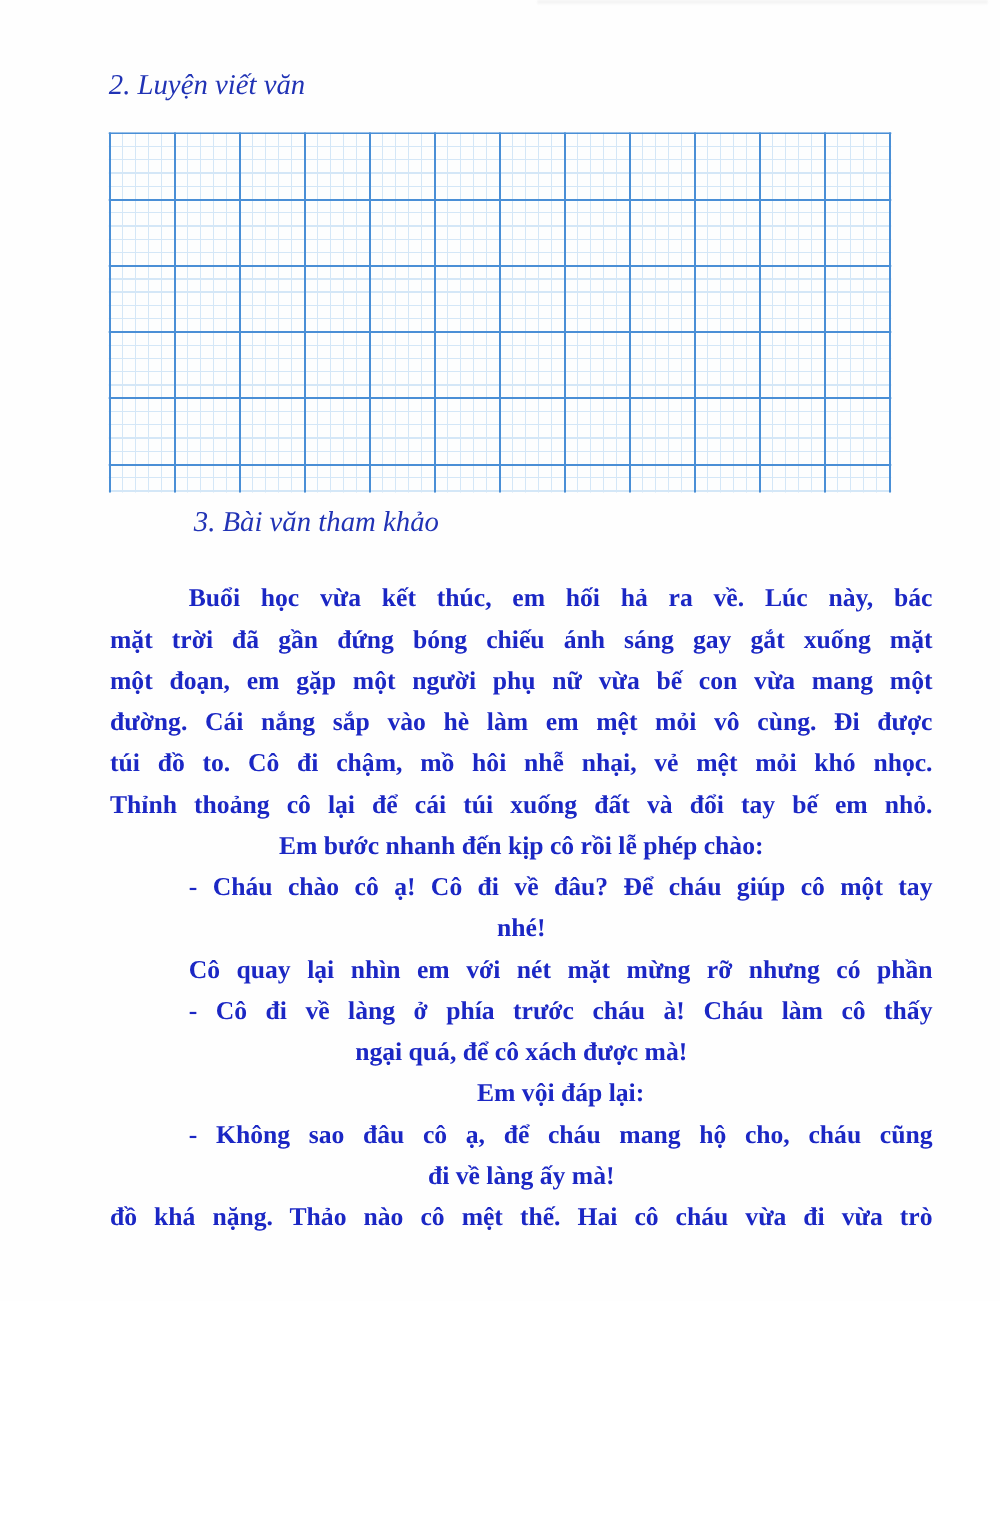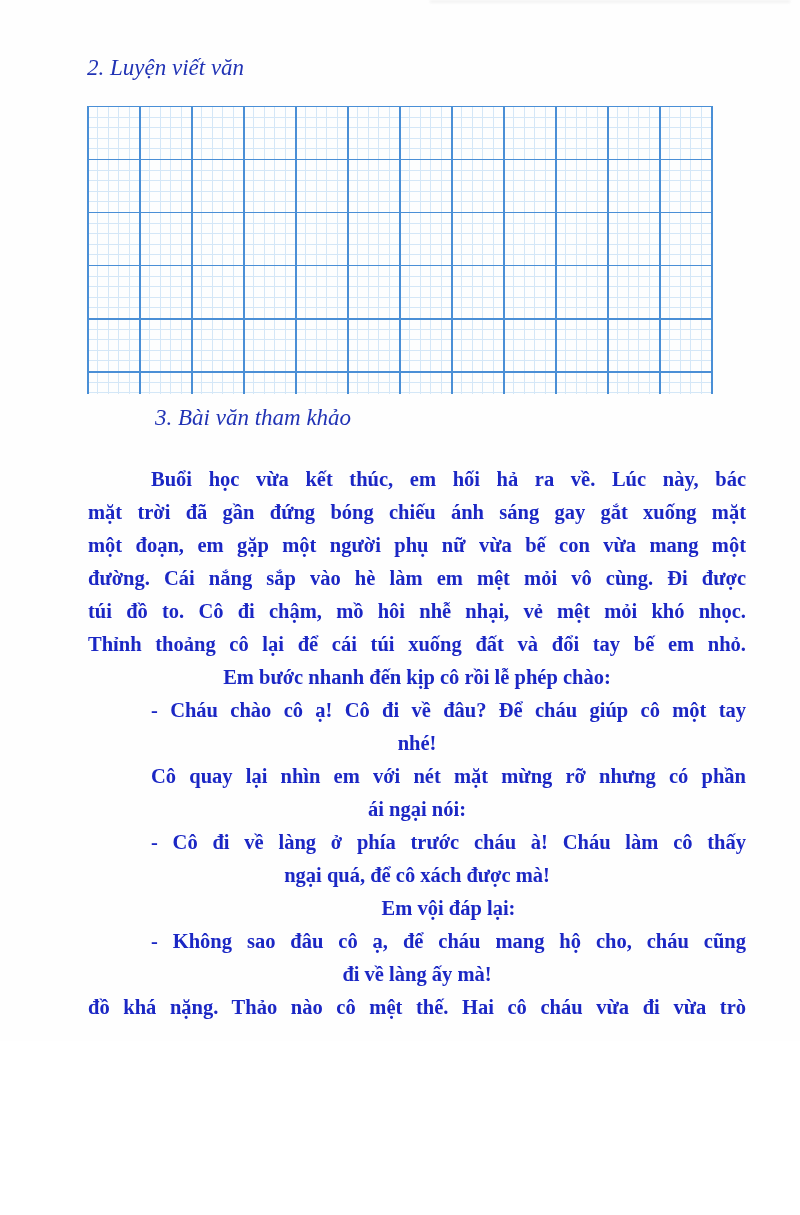--- a/index.html
+++ b/index.html
@@ -103,21 +103,20 @@
       <div class="tline just ind-first">Buổi học vừa kết thúc, em hối hả ra về. Lúc này, bác</div>
       <div class="tline just">mặt trời đã gần đứng bóng chiếu ánh sáng gay gắt xuống mặt</div>
       <div class="tline just">một đoạn, em gặp một người phụ nữ vừa bế con vừa mang một</div>
       <div class="tline just">đường. Cái nắng sắp vào hè làm em mệt mỏi vô cùng. Đi được</div>
       <div class="tline just">túi đồ to. Cô đi chậm, mồ hôi nhễ nhại, vẻ mệt mỏi khó nhọc.</div>
       <div class="tline just">Thỉnh thoảng cô lại để cái túi xuống đất và đổi tay bế em nhỏ.</div>
       <div class="tline">Em bước nhanh đến kịp cô rồi lễ phép chào:</div>
       <div class="tline just ind-first">- Cháu chào cô ạ! Cô đi về đâu? Để cháu giúp cô một tay</div>
       <div class="tline">nhé!</div>
       <div class="tline just ind-first">Cô quay lại nhìn em với nét mặt mừng rỡ nhưng có phần</div>
-      <div class="tline">ái ngại nói:</div>
       <div class="tline just ind-first">- Cô đi về làng ở phía trước cháu à! Cháu làm cô thấy</div>
       <div class="tline">ngại quá, để cô xách được mà!</div>
       <div class="tline ind-first">Em vội đáp lại:</div>
       <div class="tline just ind-first">- Không sao đâu cô ạ, để cháu mang hộ cho, cháu cũng</div>
       <div class="tline">đi về làng ấy mà!</div>
       <div class="tline just">đồ khá nặng. Thảo nào cô mệt thế. Hai cô cháu vừa đi vừa trò</div>
     </div>
 
   <div class="page-number">-6-</div>
 

